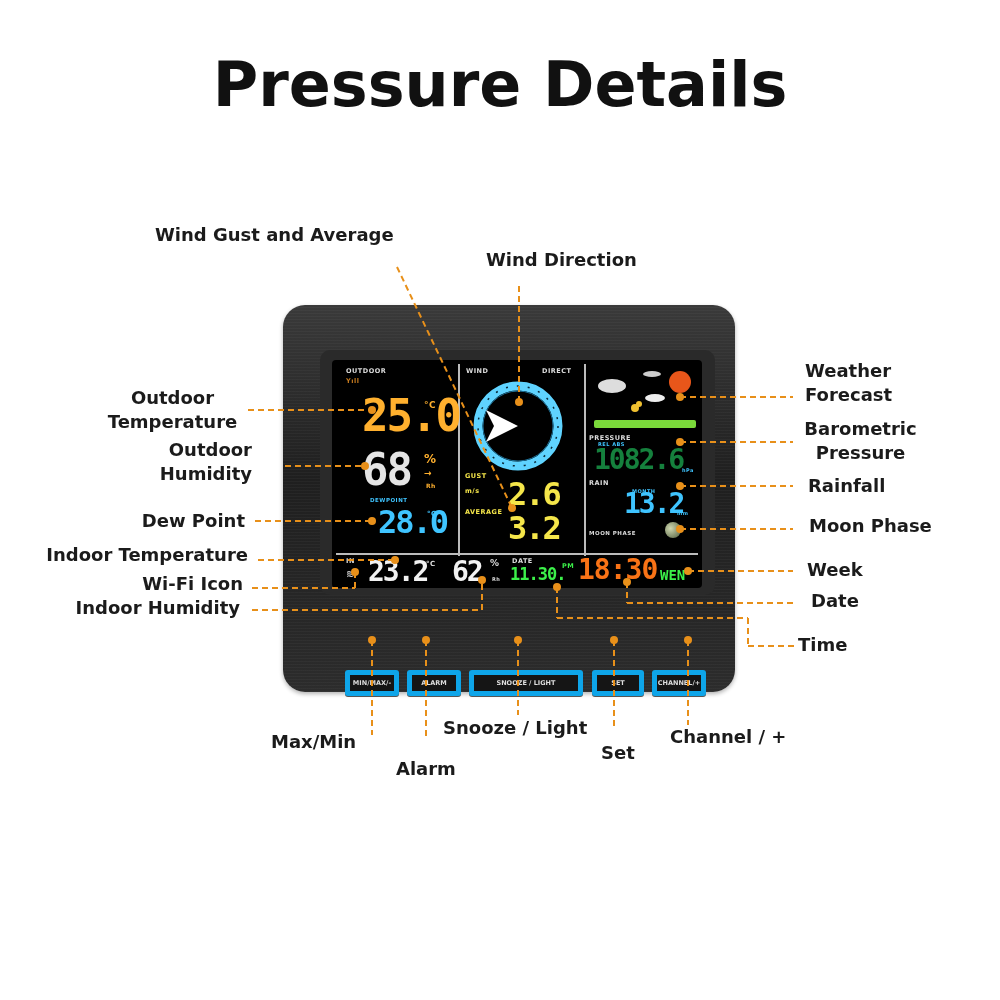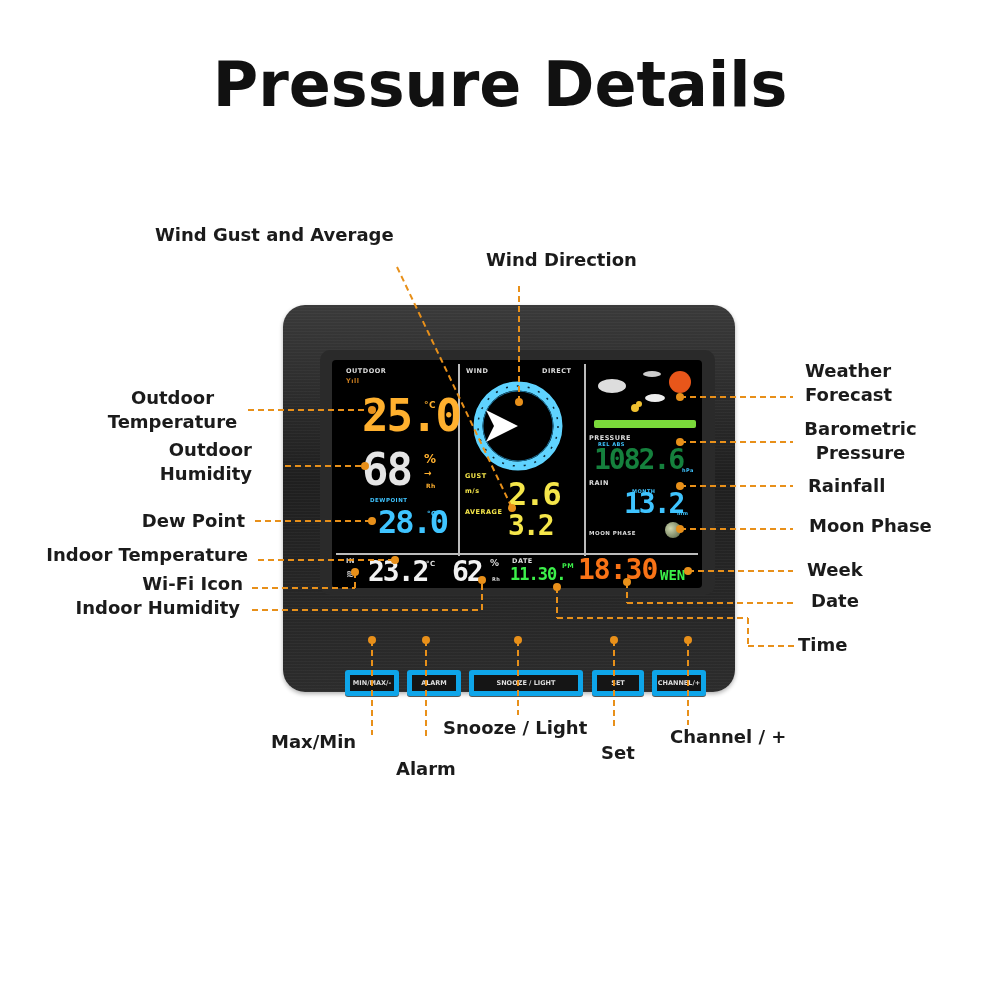--- a/index.html
+++ b/index.html
@@ -53,21 +53,21 @@
   <svg style="position:absolute;left:140px;top:20px;" width="92" height="92" viewBox="0 0 92 92">
     <circle cx="46" cy="46" r="40" fill="none" stroke="#5fd3ff" stroke-width="9"></circle>
     <circle cx="46" cy="46" r="40" fill="none" stroke="#0a2a3a" stroke-width="1.5" stroke-dasharray="2 9"></circle>
     <circle cx="46" cy="46" r="35" fill="none" stroke="#1d6f96" stroke-width="1"></circle>
     <polygon points="14,30 46,46 14,62 22,46" fill="#fff"></polygon>
   </svg>
   <div class="small" style="left:133px;top:112px;color:#f5e64a;">GUST</div>
   <div class="small" style="left:133px;top:127px;color:#f5e64a;">m/s</div>
   <div class="small" style="left:133px;top:148px;color:#f5e64a;">AVERAGE</div>
   <div class="seg" style="left:176px;top:118px;font-size:32px;color:#f5e64a;letter-spacing:-2px;">2.6</div>
-  <div class="seg" style="left:176px;top:152px;font-size:28px;color:#f5e64a;letter-spacing:-2px;">3.2</div>
+  <div class="seg" style="left:176px;top:152px;font-size:32px;color:#f5e64a;letter-spacing:-2px;">3.2</div>
 
   <svg style="position:absolute;left:258px;top:6px;" width="110" height="68" viewBox="0 0 110 68">
     <ellipse cx="22" cy="20" rx="14" ry="7" fill="#ddd"></ellipse>
     <ellipse cx="62" cy="8" rx="9" ry="3" fill="#ccc"></ellipse>
     <ellipse cx="65" cy="32" rx="10" ry="4" fill="#eee"></ellipse>
     <circle cx="90" cy="16" r="11" fill="#e8561a"></circle>
     <circle cx="45" cy="42" r="4" fill="#f0c030"></circle>
     <circle cx="49" cy="38" r="3" fill="#f0c030"></circle>
     <rect x="4" y="54" width="102" height="8" rx="2" fill="#7ad93a"></rect>
   </svg>

